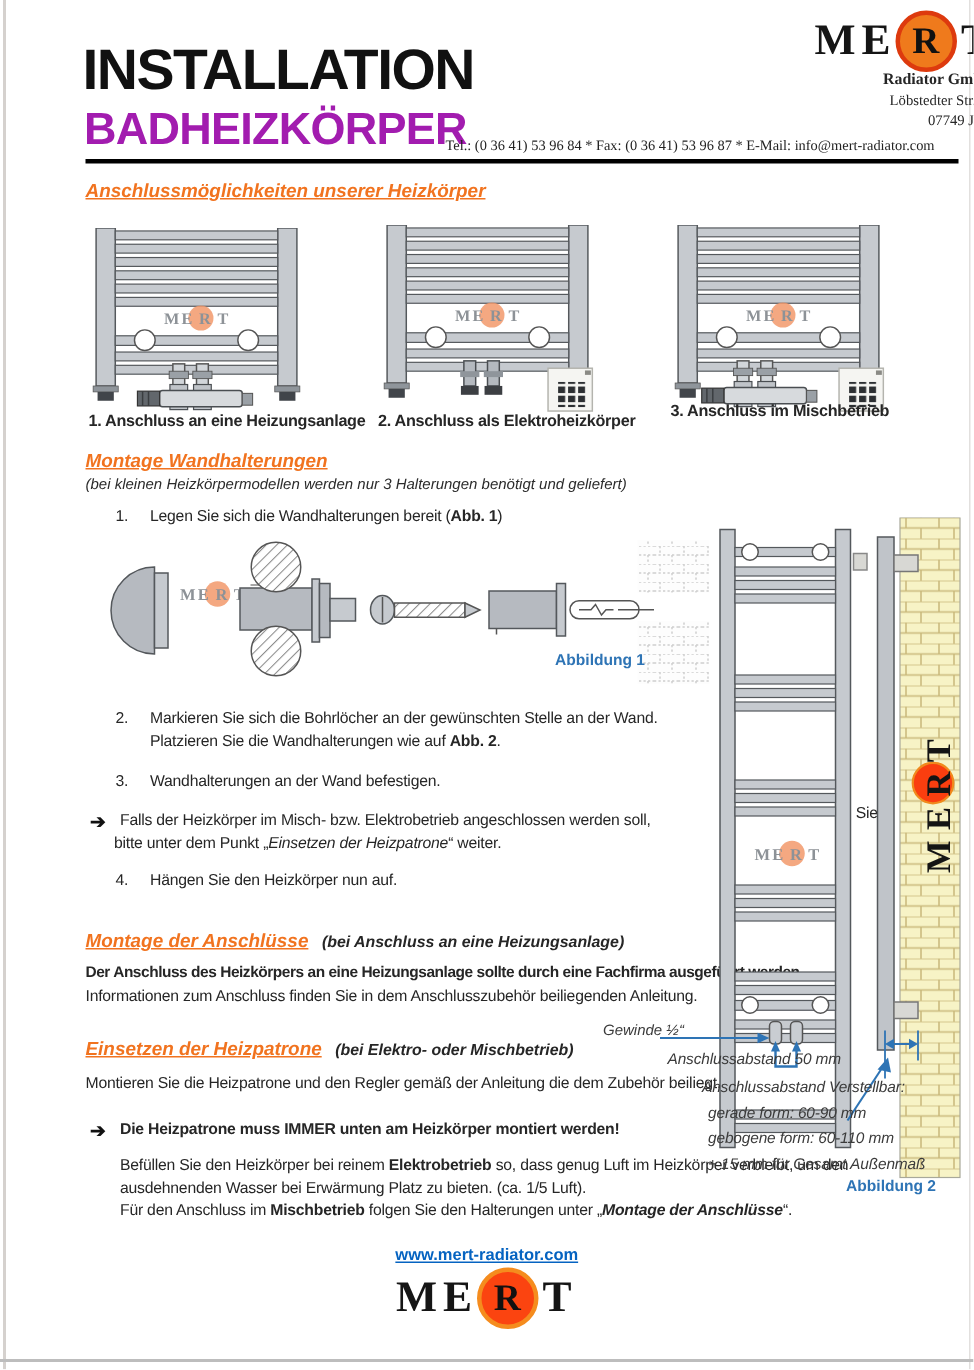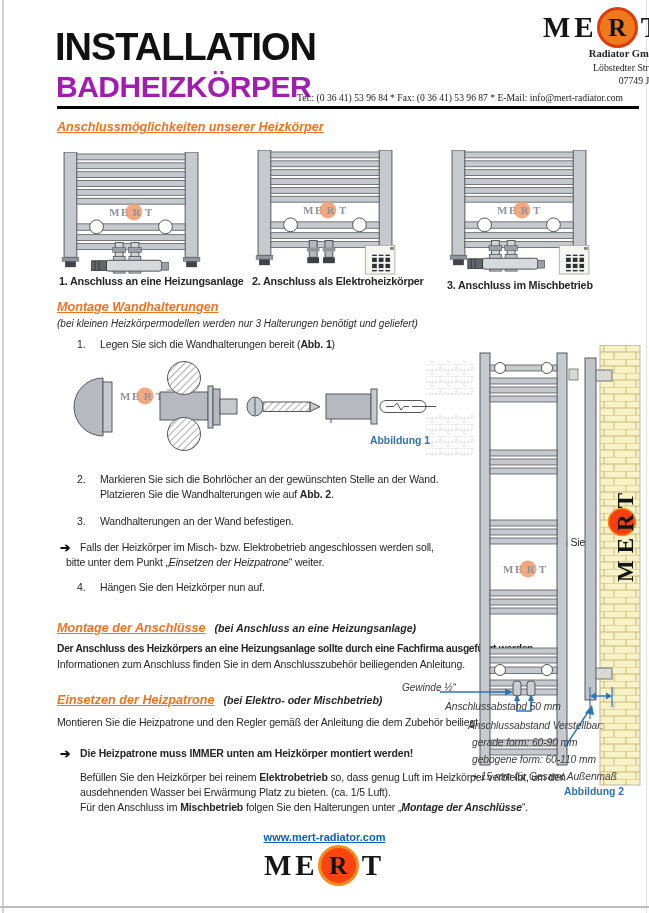--- a/index.html
+++ b/index.html
@@ -160,21 +160,21 @@
   </svg>
 
   <svg class="abs" style="left:445px;top:150px;" width="148" height="126" viewBox="0 0 150 128">
     <use href="#rad-base" width="150" height="128"></use>
     <use href="#valve" x="-12"></use>
     <use href="#ebox" x="116" y="97"></use>
   </svg>
 
   <div class="abs caption" style="left:59px;top:275px;">1. Anschluss an eine Heizungsanlage</div>
   <div class="abs caption" style="left:252px;top:275px;">2. Anschluss als Elektroheizkörper</div>
-  <div class="abs caption" style="left:447px;top:279px;">3. Anschluss im Mischbetrieb</div>
+  <div class="abs caption" style="left:447px;top:268px;">3. Anschluss im Mischbetrieb</div>
 
   <div class="abs sect-h" style="left:57px;top:300px;">Montage Wandhalterungen</div>
   <div class="abs note-it" style="left:57px;top:318px;">(bei kleinen Heizkörpermodellen werden nur 3 Halterungen benötigt und geliefert)</div>
 
   <div class="abs body" style="left:77px;top:338px;"><span class="num">1.</span><span>Legen Sie sich die Wandhalterungen bereit (</span><span class="bold">Abb. 1</span><span>)</span></div>
 
   <svg class="abs" style="left:68px;top:352px;" width="407" height="112" viewBox="0 0 407 112">
     <path d="M35 26 A28 28 0 0 0 35 84 Z" fill="#b6bac0" stroke="#54585c"></path>
     <rect x="35" y="30" width="9" height="50" fill="#c6cacf" stroke="#54585c"></rect>
     <use href="#mini-mert" x="74" y="48"></use>
@@ -200,21 +200,21 @@
   </svg>
   <div class="abs figlabel" style="left:370px;top:435px;">Abbildung 1</div>
 
   <div class="abs body" style="left:77px;top:473px;"><span class="num">2.</span><span>Markieren Sie sich die Bohrlöcher an der gewünschten Stelle an der Wand.</span></div>
   <div class="abs body" style="left:100px;top:488px;"><span>Platzieren Sie die Wandhalterungen wie auf </span><span class="bold">Abb. 2</span><span>.</span></div>
 
   <div class="abs body" style="left:77px;top:515px;"><span class="num">3.</span><span>Wandhalterungen an der Wand befestigen.</span></div>
 
   <div class="abs arrow-glyph" style="left:60px;top:540px;">➔</div>
   <div class="abs body" style="left:80px;top:541px;">Falls der Heizkörper im Misch- bzw. Elektrobetrieb angeschlossen werden soll,</div>
-  <div class="abs body" style="left:66px;top:556px;text-align:right;"><span>bitte unter dem Punkt „</span><span style="font-style:italic">Einsetzen der Heizpatrone</span><span>“ weiter.</span></div>
+  <div class="abs body" style="left:76px;top:556px;text-align:right;"><span>bitte unter dem Punkt „</span><span style="font-style:italic">Einsetzen der Heizpatrone</span><span>“ weiter.</span></div>
 
   <div class="abs body" style="left:77px;top:581px;"><span class="num">4.</span><span>Hängen Sie den Heizkörper nun auf.</span></div>
 
   <div class="abs body" style="left:562px;top:536px;z-index:1;">n Sie</div>
 
   <div class="abs" style="left:57px;top:618px;"><span class="sect-h">Montage der Anschlüsse</span><span class="sect-paren">(bei Anschluss an eine Heizungsanlage)</span></div>
   <div class="abs body bolder" style="left:57px;top:643px;">Der Anschluss des Heizkörpers an eine Heizungsanlage sollte durch eine Fachfirma ausgeführt werden.</div>
   <div class="abs body" style="left:57px;top:658px;">Informationen zum Anschluss finden Sie in dem Anschlusszubehör beiliegenden Anleitung.</div>
 
   <div class="abs" style="left:57px;top:690px;"><span class="sect-h">Einsetzen der Heizpatrone</span><span class="sect-paren">(bei Elektro- oder Mischbetrieb)</span></div>

